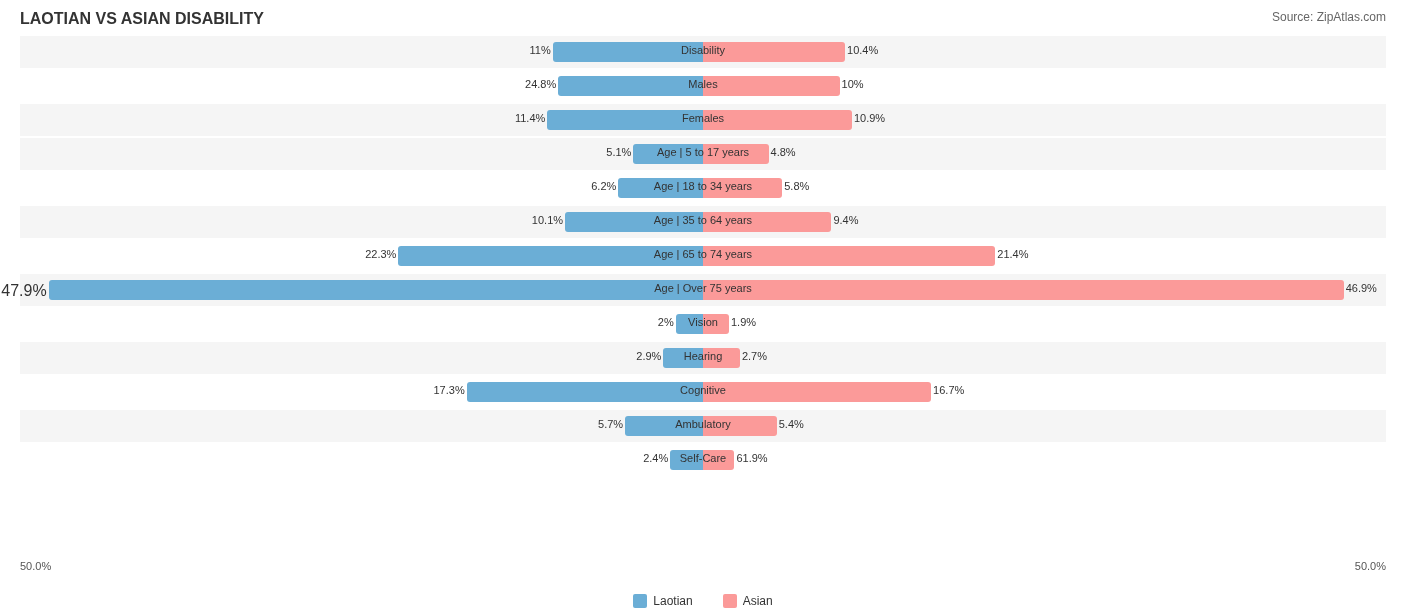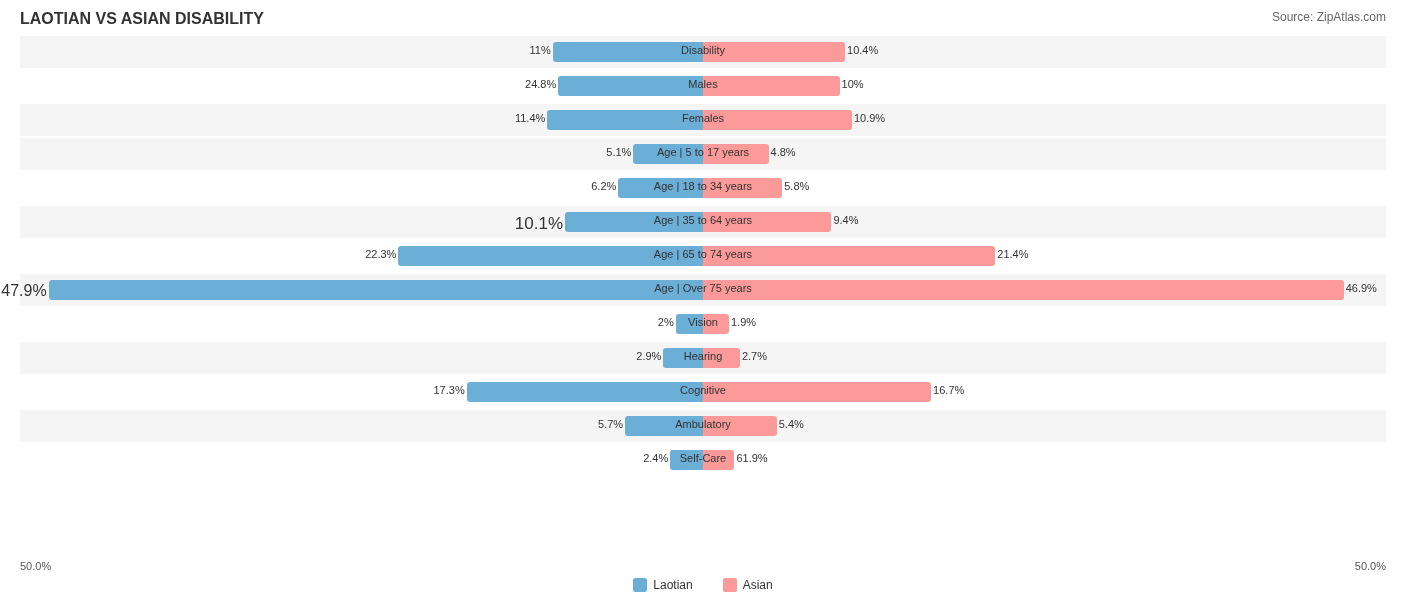--- a/index.html
+++ b/index.html
@@ -78,21 +78,21 @@
       padding: 0 0;
     }
     .axis-label {
       font-size: 11px;
       color: #555;
     }
     .legend {
       display: flex;
       justify-content: center;
       gap: 30px;
-      margin-top: 6px;
+      margin-top: 22px;
     }
     .legend-item {
       display: flex;
       align-items: center;
       gap: 6px;
       font-size: 12px;
       color: #333;
     }
     .legend-color {
       width: 14px;
@@ -140,21 +140,21 @@
         <div class="bar-left" style="width: 84.692px; background: rgb(107, 174, 214); height: 20px; border-radius: 3px 0px 0px 3px; position: absolute; right: 50%; top: 50%; transform: translateY(-50%);"></div>
         <div class="bar-right" style="width: 79.228px; background: rgb(251, 154, 153); height: 20px; border-radius: 0px 3px 3px 0px; position: absolute; left: 50%; top: 50%; transform: translateY(-50%);"></div>
         <div class="label-center" style="position: absolute; left: 50%; transform: translateX(-50%); font-size: 11px; color: rgb(51, 51, 51); white-space: nowrap; z-index: 10; top: 50%; margin-top: -8px;">Age | 18 to 34 years</div>
         <div style="position: absolute; font-size: 11px; color: rgb(51, 51, 51); white-space: nowrap; top: 50%; margin-top: -8px; z-index: 10; right: calc(50% + 86.692px);">6.2%</div>
         <div style="position: absolute; font-size: 11px; color: rgb(51, 51, 51); white-space: nowrap; top: 50%; margin-top: -8px; z-index: 10; left: calc(50% + 81.228px);">5.8%</div>
       </div>
       <div class="row" style="height: 32px; margin-bottom: 2px; background: rgb(245, 245, 245); position: relative; display: flex; align-items: center;">
         <div class="bar-left" style="width: 137.966px; background: rgb(107, 174, 214); height: 20px; border-radius: 3px 0px 0px 3px; position: absolute; right: 50%; top: 50%; transform: translateY(-50%);"></div>
         <div class="bar-right" style="width: 128.404px; background: rgb(251, 154, 153); height: 20px; border-radius: 0px 3px 3px 0px; position: absolute; left: 50%; top: 50%; transform: translateY(-50%);"></div>
         <div class="label-center" style="position: absolute; left: 50%; transform: translateX(-50%); font-size: 11px; color: rgb(51, 51, 51); white-space: nowrap; z-index: 10; top: 50%; margin-top: -8px;">Age | 35 to 64 years</div>
-        <div style="position: absolute; font-size: 17px; color: rgb(51, 51, 51); white-space: nowrap; top: 50%; margin-top: -8px; z-index: 10; right: calc(50% + 139.966px); margin-left: 36px;">10.1%</div>
+        <div style="position: absolute; font-size: 11px; color: rgb(51, 51, 51); white-space: nowrap; top: 50%; margin-top: -8px; z-index: 10; right: calc(50% + 139.966px); margin-left: 36px;">10.1%</div>
         <div style="position: absolute; font-size: 11px; color: rgb(51, 51, 51); white-space: nowrap; top: 50%; margin-top: -8px; z-index: 10; left: calc(50% + 130.404px);">9.4%</div>
       </div>
       <div class="row" style="height: 32px; margin-bottom: 2px; background: rgb(255, 255, 255); position: relative; display: flex; align-items: center;">
         <div class="bar-left" style="width: 304.618px; background: rgb(107, 174, 214); height: 20px; border-radius: 3px 0px 0px 3px; position: absolute; right: 50%; top: 50%; transform: translateY(-50%);"></div>
         <div class="bar-right" style="width: 292.324px; background: rgb(251, 154, 153); height: 20px; border-radius: 0px 3px 3px 0px; position: absolute; left: 50%; top: 50%; transform: translateY(-50%);"></div>
         <div class="label-center" style="position: absolute; left: 50%; transform: translateX(-50%); font-size: 11px; color: rgb(51, 51, 51); white-space: nowrap; z-index: 10; top: 50%; margin-top: -8px;">Age | 65 to 74 years</div>
         <div style="position: absolute; font-size: 11px; color: rgb(51, 51, 51); white-space: nowrap; top: 50%; margin-top: -8px; z-index: 10; right: calc(50% + 306.618px);">22.3%</div>
         <div style="position: absolute; font-size: 11px; color: rgb(51, 51, 51); white-space: nowrap; top: 50%; margin-top: -8px; z-index: 10; left: calc(50% + 294.324px);">21.4%</div>
       </div>
       <div class="row" style="height: 32px; margin-bottom: 2px; background: rgb(245, 245, 245); position: relative; display: flex; align-items: center;">

